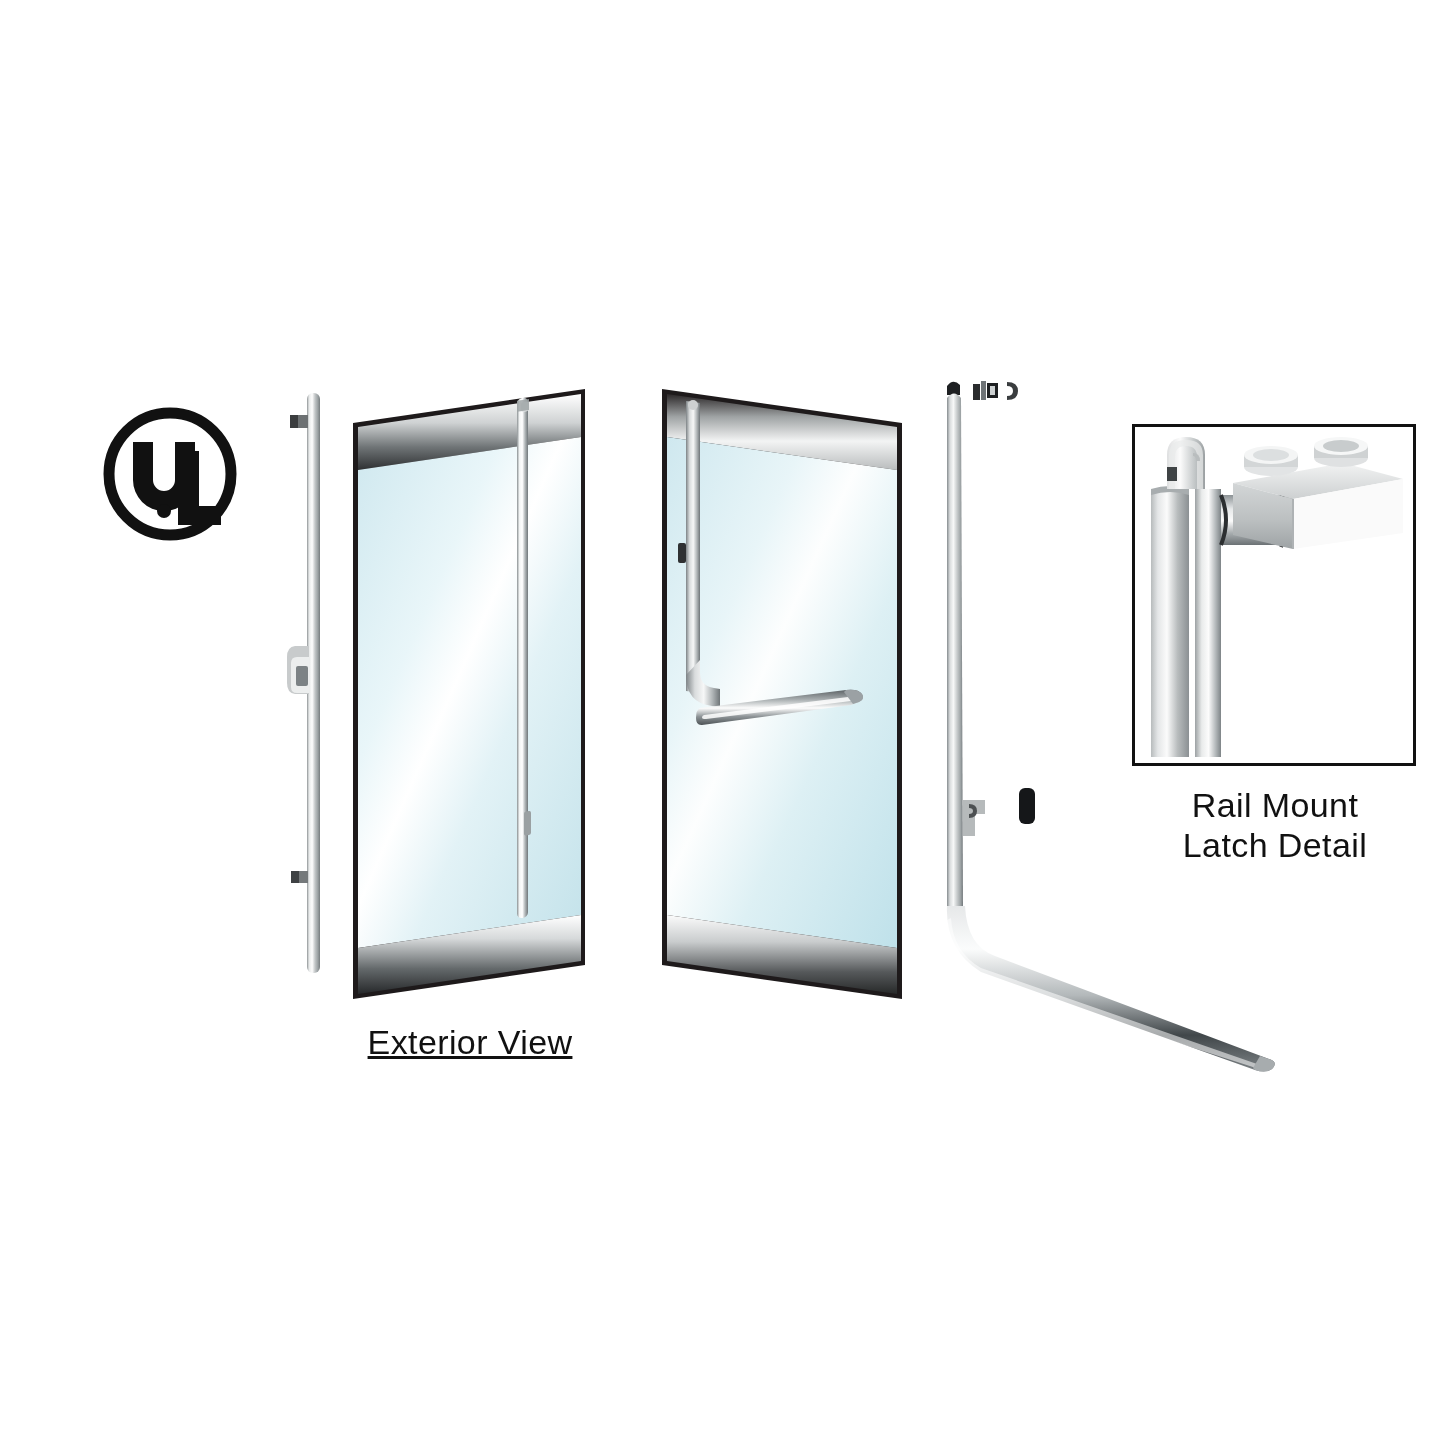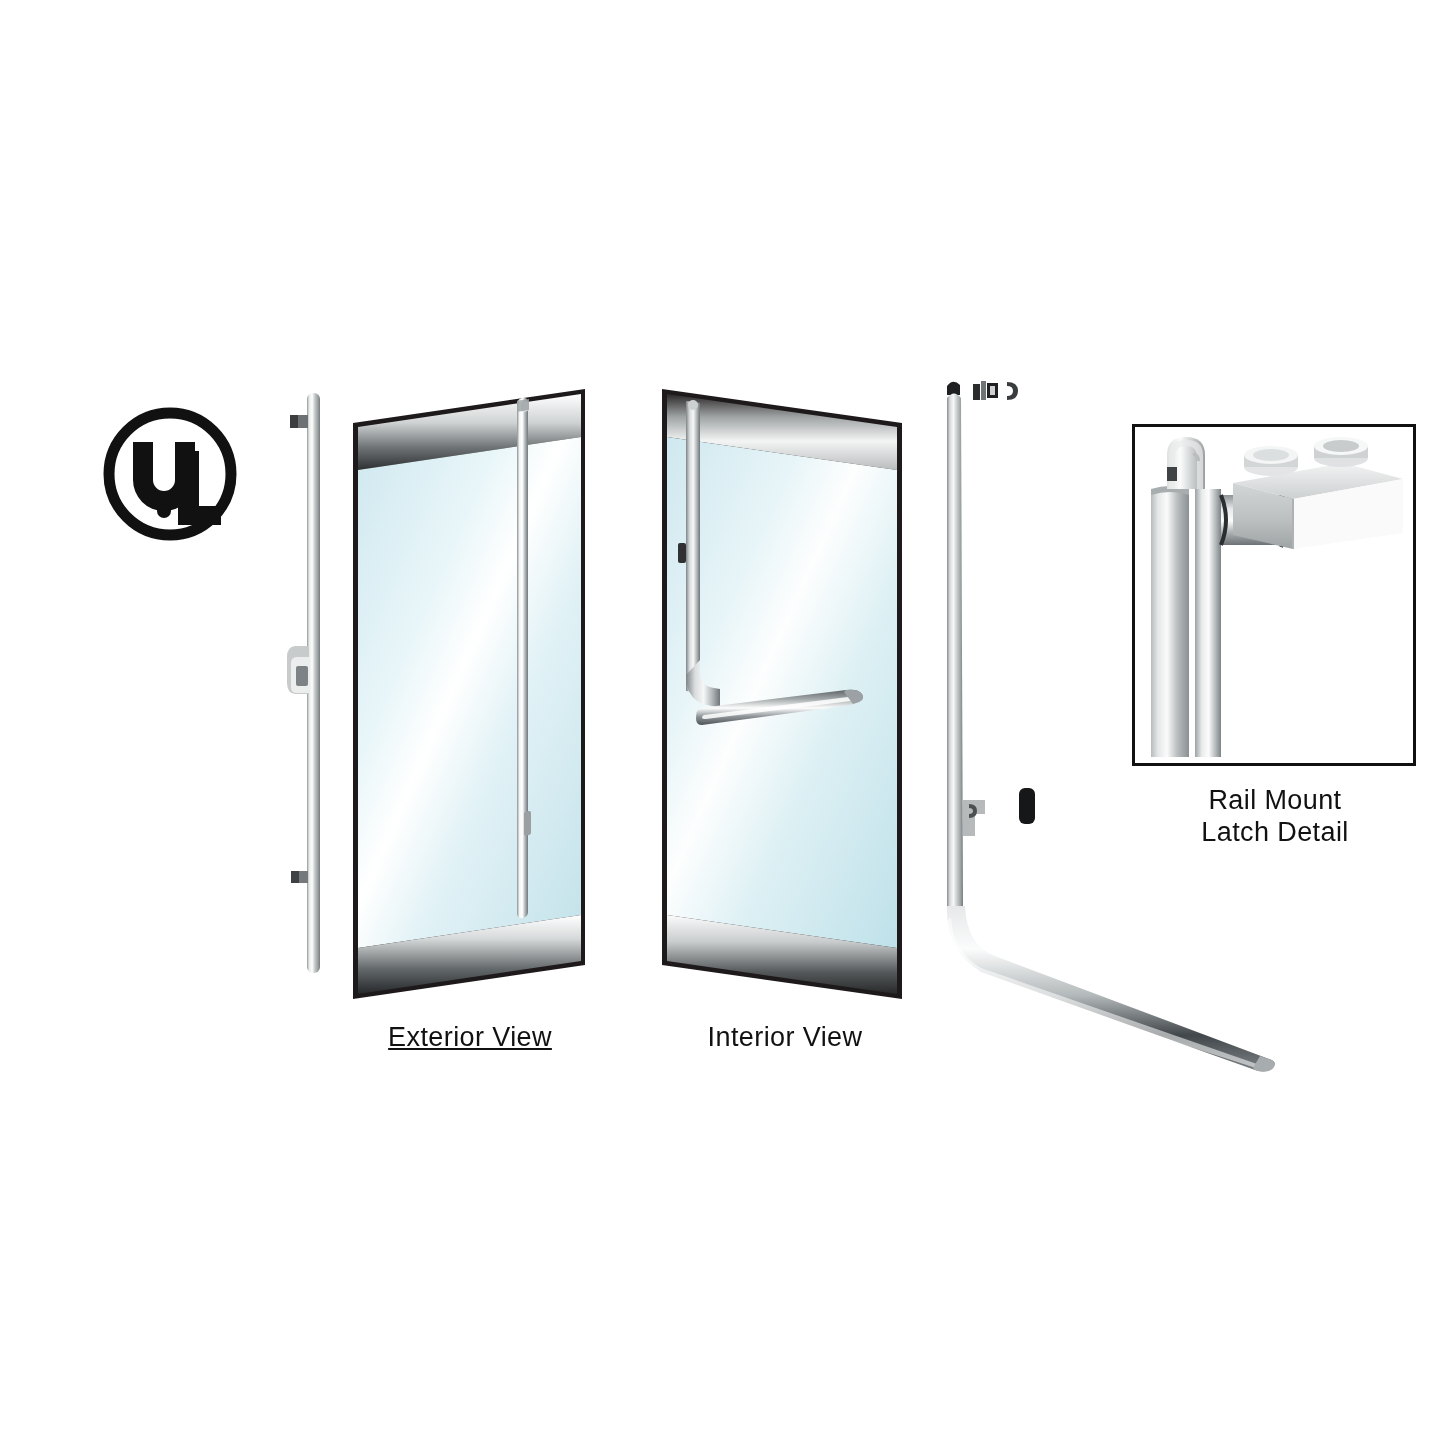--- a/index.html
+++ b/index.html
@@ -21,21 +21,21 @@
   #ul-mark {
     left: 100px;
     top: 404px;
     width: 140px;
     height: 140px;
   }
   #ul-mark svg { display: block; }
 
   
   .caption {
-    font-size: 27px;
+    font-size: 34px;
     color: #111111;
     letter-spacing: 0.4px;
     text-align: center;
     white-space: pre-line;
     line-height: 1.18;
     font-family: "Liberation Sans", sans-serif;
   }
   #caption-exterior { left: 330px; top: 1022px; width: 280px; text-decoration: underline; }
   #caption-interior { left: 645px; top: 1022px; width: 280px; }
   #caption-detail   { left: 1125px; top: 785px; width: 300px; }
@@ -214,21 +214,20 @@
 
         <path d="M196 315 q12 -1.5 16 4 q3 5 -3 8 l-6 2 l-9 -12 z" fill="#9ba1a4"></path>
 
         <rect x="28" y="168" width="8" height="20" rx="2" fill="#2f3133"></rect>
       </g>
 
       <circle cx="43" cy="30" r="5" fill="#cdd0d1"></circle>
     </svg>
   </div>
 
-  <div class="abs caption" id="caption-interior">Interior View</div>
 
   <div class="abs" style="left:925px; top:370px; width:380px; height:720px;">
     <svg width="380" height="720" viewBox="0 0 380 720">
       <defs>
         <linearGradient id="asmRod" x1="0" y1="0" x2="1" y2="0">
           <stop offset="0%" stop-color="#868c8f"></stop>
           <stop offset="18%" stop-color="#d8dbdc"></stop>
           <stop offset="40%" stop-color="#f7f8f8"></stop>
           <stop offset="64%" stop-color="#c5c9ca"></stop>
           <stop offset="86%" stop-color="#9ba1a3"></stop>

